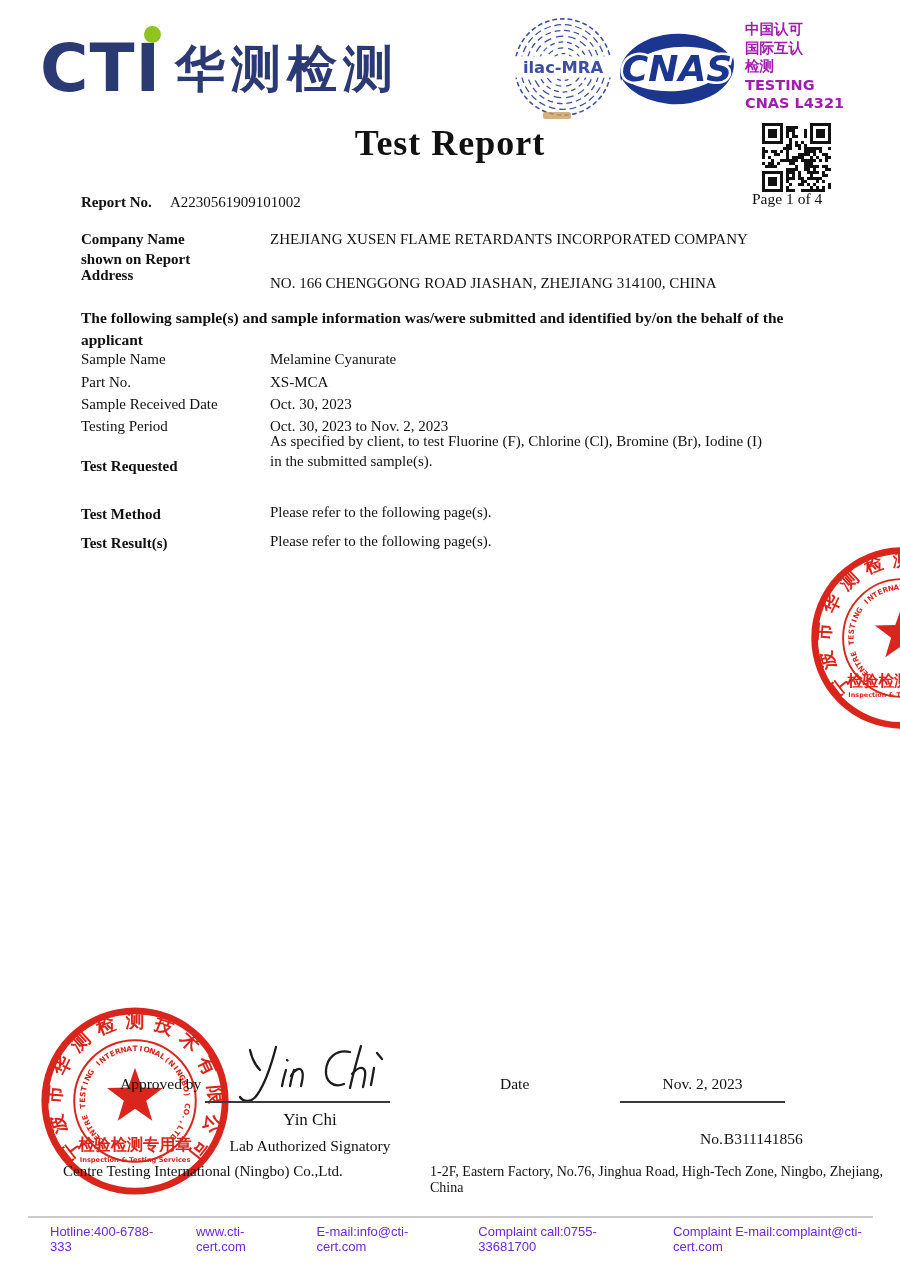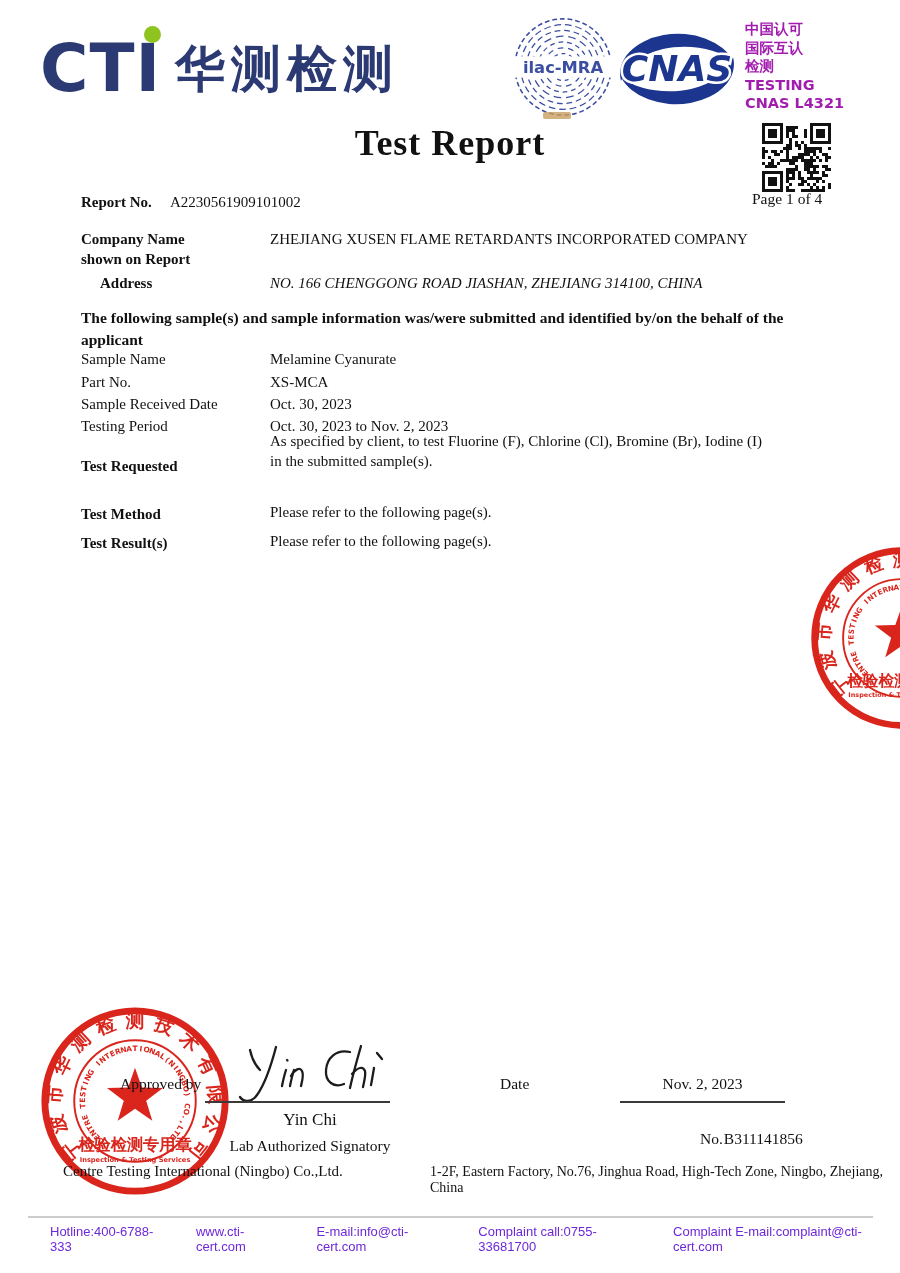--- a/index.html
+++ b/index.html
@@ -102,22 +102,22 @@
   </div>
   <div class="abs page-ind">Page 1 of 4</div>
 
   <div class="abs lbl row-label" style="top:194px;">Report No.</div>
   <div class="abs val" style="left:170px; top:194px;">A2230561909101002</div>
 
   <div class="abs lbl row-label" style="top:231px;">Company Name</div>
   <div class="abs lbl row-label" style="top:251px;">shown on Report</div>
   <div class="abs val row-value" style="top:231px;">ZHEJIANG XUSEN FLAME RETARDANTS INCORPORATED COMPANY</div>
 
-  <div class="abs lbl row-label" style="top:275px;margin-left:19px;">Address</div>
-  <div class="abs val row-value" style="top:275px;font-style:italic;">NO. 166 CHENGGONG ROAD JIASHAN, ZHEJIANG 314100, CHINA</div>
+  <div class="abs lbl row-label" style="top:267px;">Address</div>
+  <div class="abs val row-value" style="top:275px;">NO. 166 CHENGGONG ROAD JIASHAN, ZHEJIANG 314100, CHINA</div>
 
   <div class="abs intro">The following sample(s) and sample information was/were submitted and identified by/on the behalf of the applicant</div>
 
   <div class="abs val row-label" style="top:351px;">Sample Name</div>
   <div class="abs val row-value" style="top:351px;">Melamine Cyanurate</div>
 
   <div class="abs val row-label" style="top:374px;">Part No.</div>
   <div class="abs val row-value" style="top:374px;">XS-MCA</div>
 
   <div class="abs val row-label" style="top:396px;">Sample Received Date</div>

